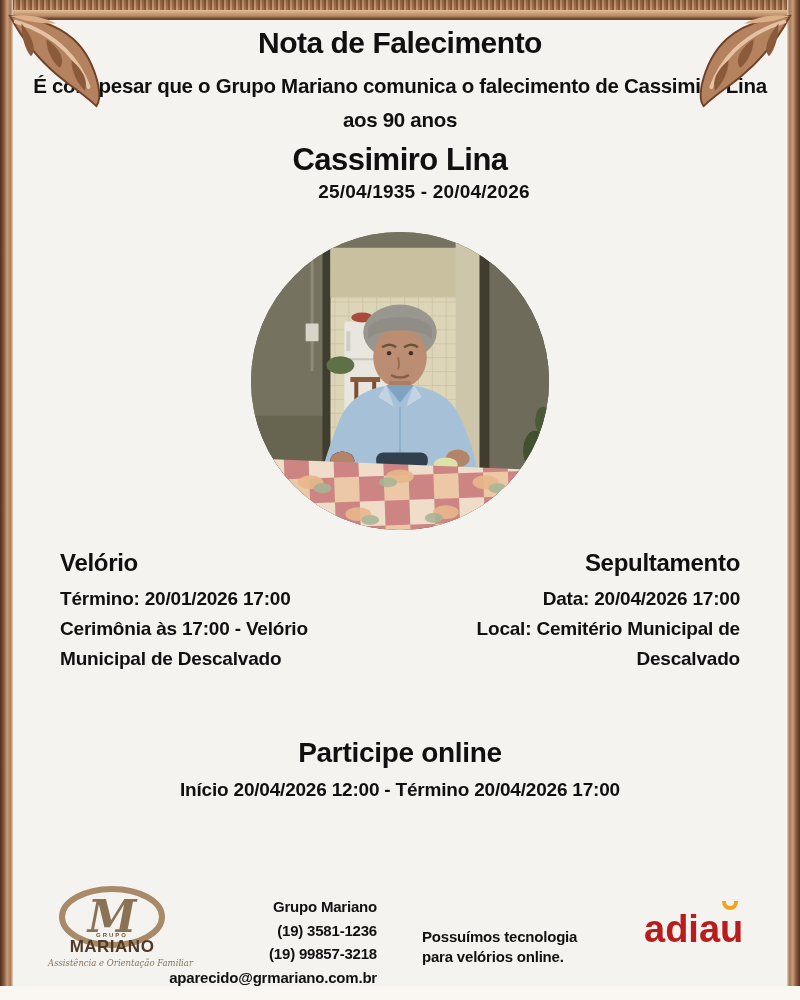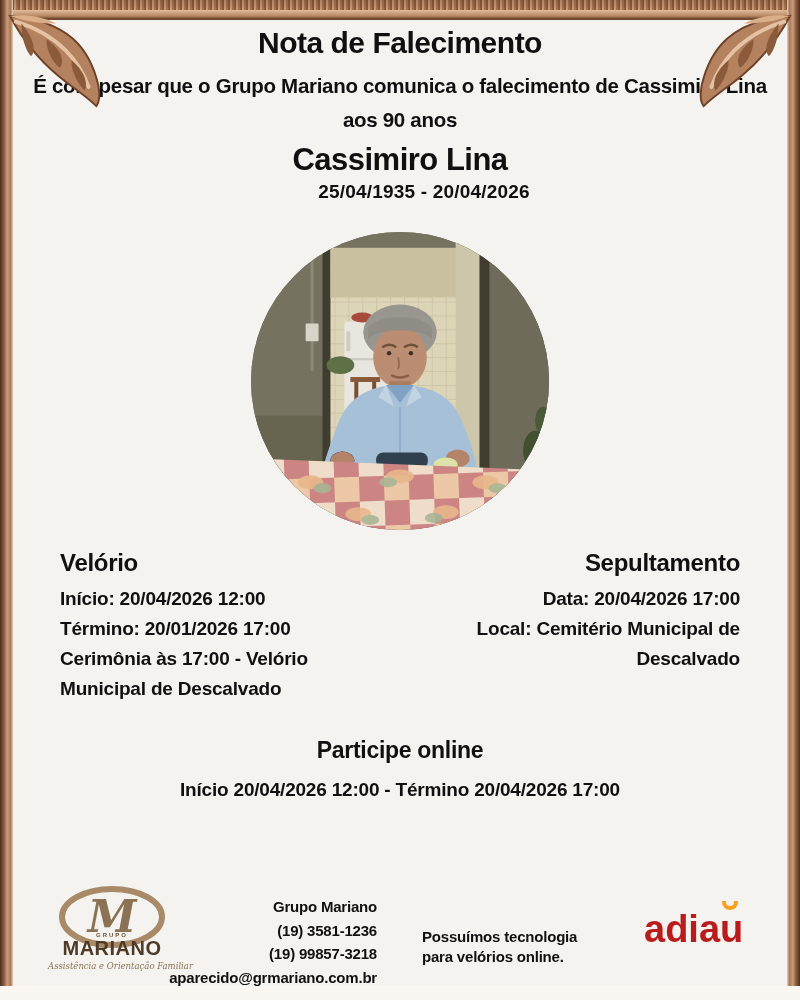--- a/index.html
+++ b/index.html
@@ -60,35 +60,35 @@
   }
   .portrait svg { display:block; width:100%; height:100%; }
   .cols { position:absolute; top:549px; left:60px; right:60px; }
   .col { position:absolute; top:0; width:320px; }
   .col.left  { left:0; text-align:left; }
   .col.right { right:0; text-align:right; }
   .col h2 { font-size:24px; letter-spacing:-0.3px; margin-bottom:7px; }
   .col .row { font-size:19px; line-height:1.58; letter-spacing:-0.2px; }
   .online-heading {
     position:absolute; top:737px; left:0; right:0; text-align:center;
-    font-size:23px; letter-spacing:-0.3px;
+    font-size:28px; letter-spacing:-0.3px;
   }
   .online-schedule {
     position:absolute; top:779px; left:0; right:0; text-align:center;
     font-size:19px; letter-spacing:-0.2px;
   }
   .online-access {
     position:absolute; top:811px; left:0; right:0; text-align:center;
     font-size:19px; letter-spacing:-0.2px;
   }
   
   .mariano-logo { position:absolute; left:48px; top:886px; width:128px; text-align:center; }
   .mariano-logo .oval { display:block; margin:0 auto; }
   .mariano-grupo { font-size:6px; color:#6d5235; letter-spacing:2px; margin-top:-16px; }
-  .mariano-brand { font-size:20px; color:#4e3a26; letter-spacing:0.5px; line-height:1; }
+  .mariano-brand { font-size:17px; color:#4e3a26; letter-spacing:0.5px; line-height:1; }
   .mariano-tagline {
     font-family:"DejaVu Serif",serif; font-style:italic; font-weight:normal;
     font-size:8.5px; color:#8a7355; margin-top:3px; white-space:nowrap;
   }
   .contact {
     position:absolute; top:895px; right:423px; text-align:right;
     font-size:15px; line-height:23.5px; letter-spacing:-0.2px; white-space:nowrap;
   }
   .tech-note {
     position:absolute; left:422px; top:927px; width:175px;
@@ -218,21 +218,20 @@
         <ellipse cx="120" cy="290" rx="9" ry="5" fill="#a9b595"></ellipse>
         <ellipse cx="196" cy="282" rx="13" ry="7" fill="#e9b78c"></ellipse>
         <ellipse cx="184" cy="288" rx="9" ry="5" fill="#a9b595"></ellipse>
       </g>
     </svg>
   </div>
 
   <div class="cols">
     <div class="col left">
       <h2>Velório</h2>
-      <div class="row">Início: 20/04/2026 12:00</div>
       <div class="row">Término: 20/01/2026 17:00</div>
       <div class="row">Cerimônia às 17:00 - Velório Municipal de Descalvado</div>
     </div>
     <div class="col right">
       <h2>Sepultamento</h2>
       <div class="row">Data: 20/04/2026 17:00</div>
       <div class="row">Local: Cemitério Municipal de Descalvado</div>
     </div>
   </div>
 

